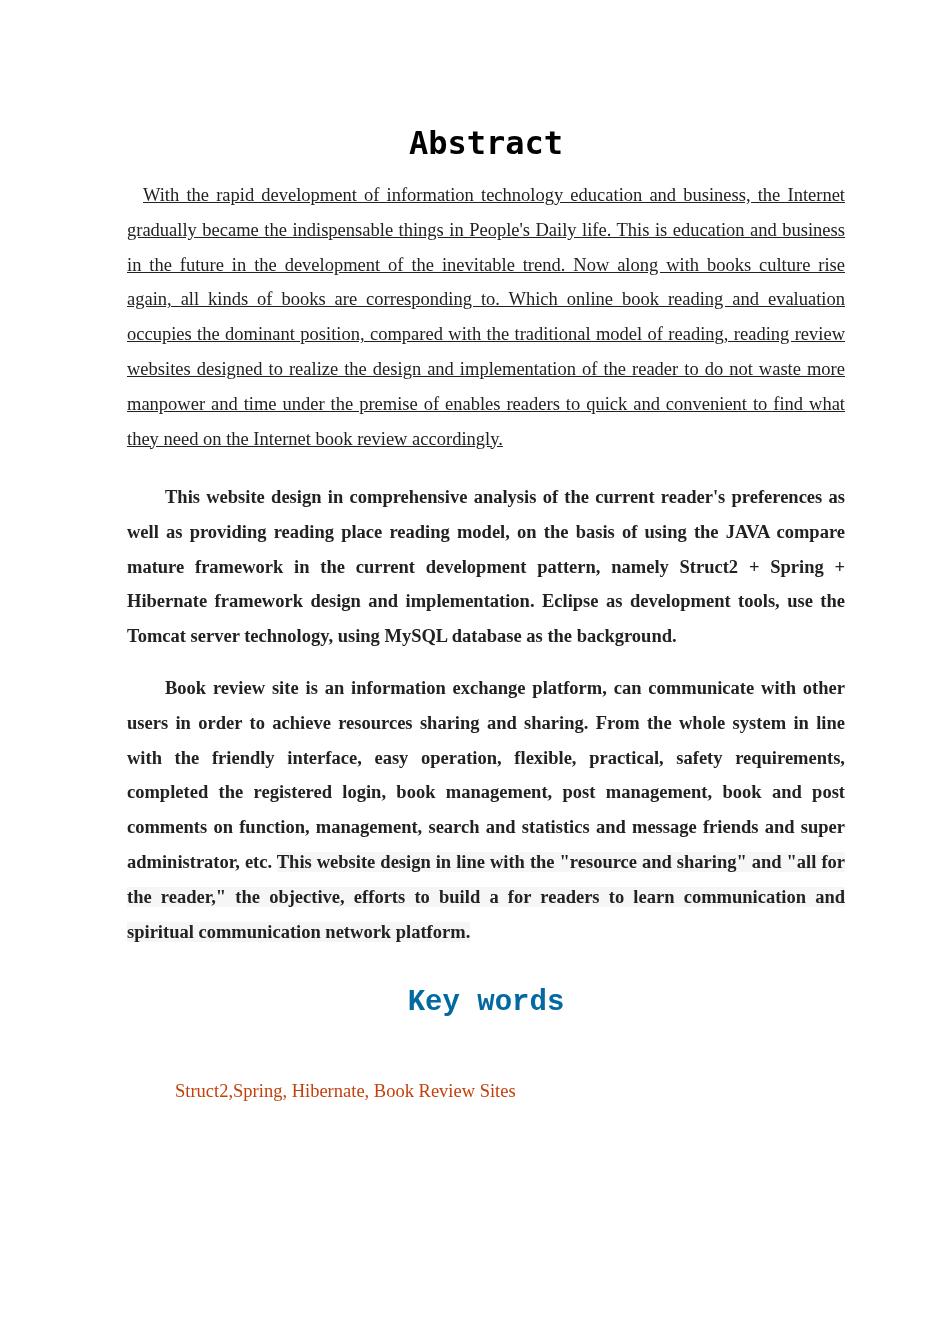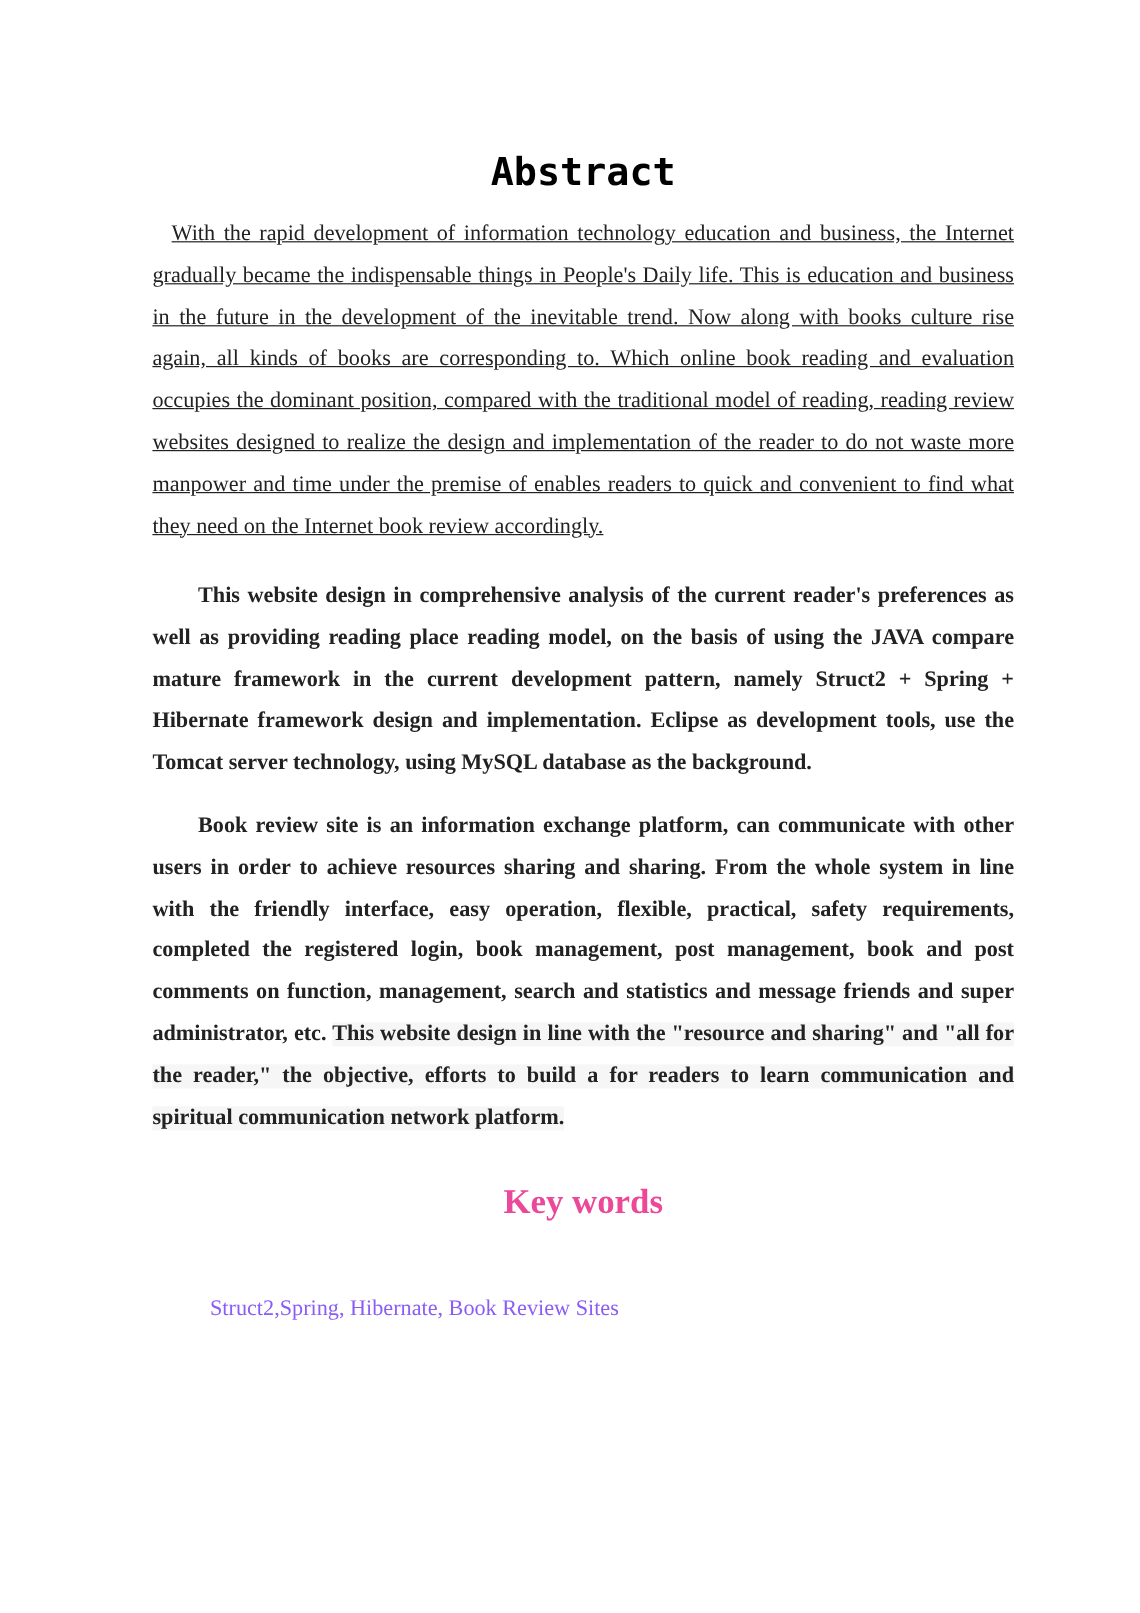--- a/index.html
+++ b/index.html
@@ -47,32 +47,32 @@
     .p3 { top: 671px; text-indent: 38px; font-weight: bold; }
     .hl {
       background: #f6f6f6;
     }
     .keywords-title {
       position: absolute;
       top: 986px;
       left: 0;
       width: 718px;
       text-align: center;
-      font-family: Liberation Serif, serif;
+      font-family: Liberation Mono, monospace;
       font-weight: bold;
       font-size: 29px;
-      color: #ec4899;
+      color: #0369a1;
     }
     .keywords-list {
       position: absolute;
       top: 1081px;
       left: 48px;
       font-family: "Liberation Serif", serif;
       font-size: 18.5px;
-      color: #8b5cf6;
+      color: #c2410c;
     }
   </style>
 </head>
 <body>
 
 <div class="page">
   <div class="abstract-title">Abstract</div>
 
   <p class="body-text p1" style="margin:0">With the rapid development of information technology education and business, the Internet gradually became the indispensable things in People's Daily life. This is education and business in the future in the development of the inevitable trend. Now along with books culture rise again, all kinds of books are corresponding to. Which online book reading and evaluation occupies the dominant position, compared with the traditional model of reading, reading review websites designed to realize the design and implementation of the reader to do not waste more manpower and time under the premise of enables readers to quick and convenient to find what they need on the Internet book review accordingly.</p>
 

